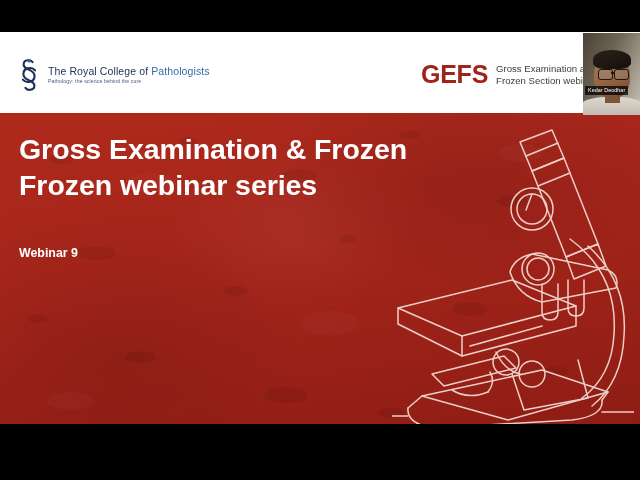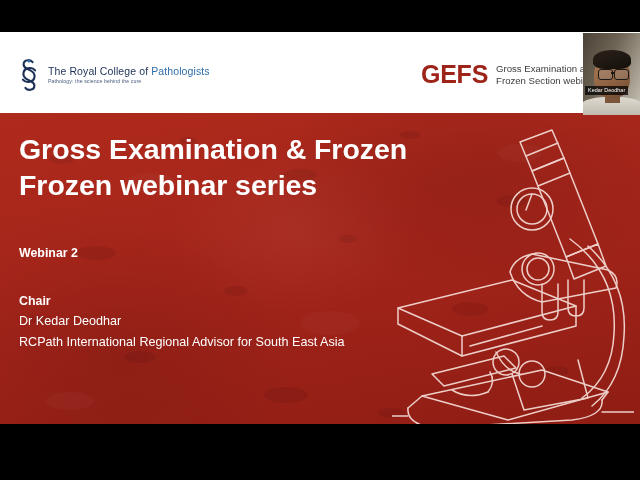--- a/index.html
+++ b/index.html
@@ -385,28 +385,23 @@
         </g>
       </svg>
 
       <div id="slide-text">
         <h1 id="slide-title">
           <span>Gross Examination &amp; Frozen</span>
           <span>Frozen webinar series</span>
         </h1>
 
         <div id="webinar-block">
-          <div id="webinar-number">Webinar 2</div>
+          <div id="webinar-number">Webinar 9</div>
         </div>
 
-        <div id="chair-block">
-          <div id="chair-label">Chair</div>
-          <div id="chair-name">Dr Kedar Deodhar</div>
-          <div id="chair-role">RCPath International Regional Advisor for South East Asia</div>
-        </div>
       </div>
     </div>
   </div>
 
   <div id="webcam-pip">
     <div id="webcam-video">
       <div class="cam-shape" id="cam-wall"></div>
       <div class="cam-shape" id="cam-shoulders"></div>
       <div class="cam-shape" id="cam-neck"></div>
       <div class="cam-shape" id="cam-head"></div>

